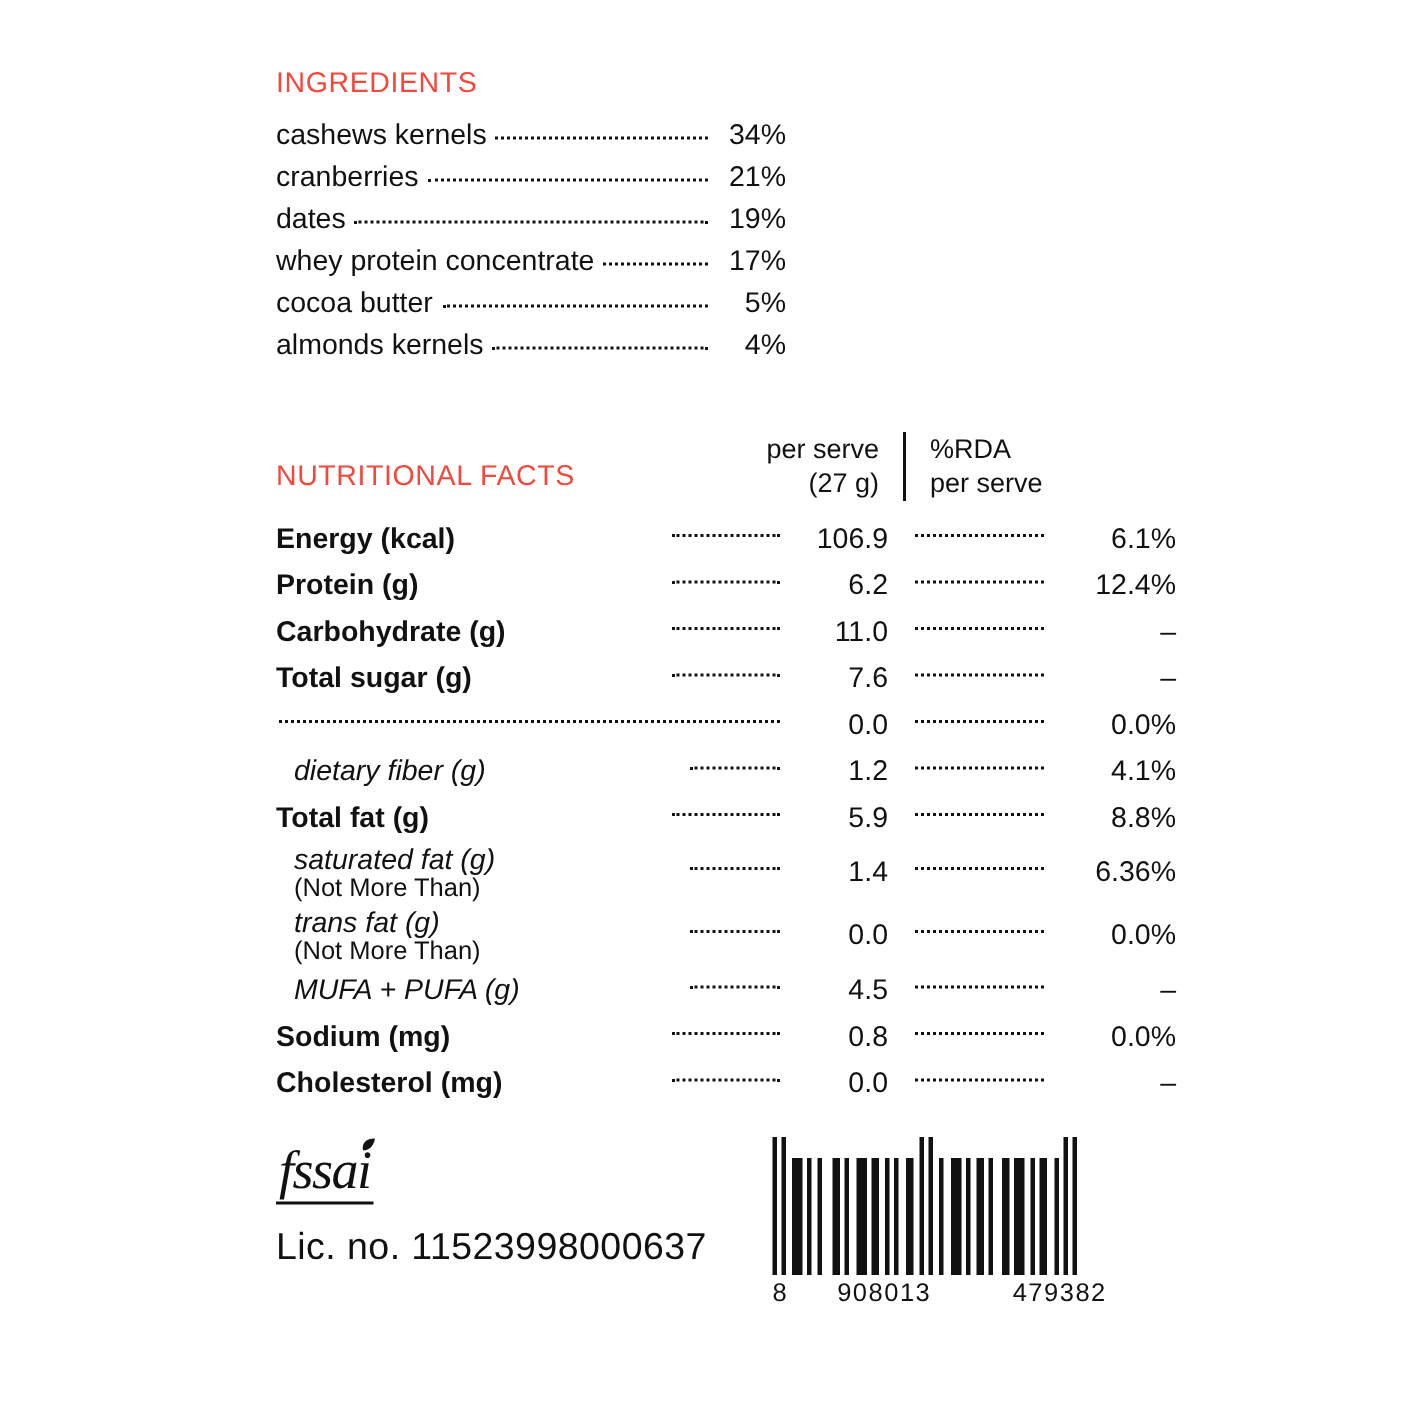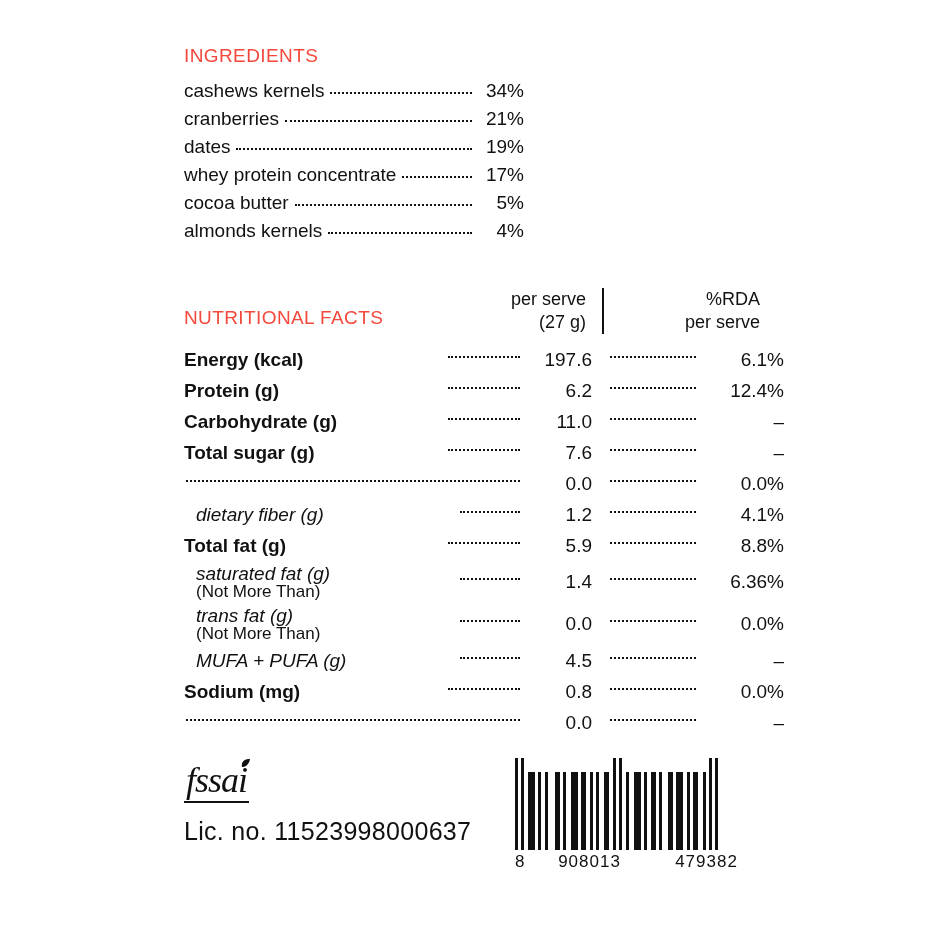--- a/index.html
+++ b/index.html
@@ -82,21 +82,21 @@
     padding-right: 4px;
   }
   .nf-divider {
     width: 2px;
     background: #111;
     height: 46px;
     margin: 0 16px 0 12px;
   }
   .nf-head-col2 {
     width: 140px;
-    text-align: right;
+    text-align: left;
     font-size: 18px;
     line-height: 1.3;
   }
 
   .nf-row {
     display: flex;
     align-items: center;
     min-height: 31px;
   }
   .nf-label {
@@ -246,21 +246,21 @@
     <div class="nf-divider"></div>
     <div class="nf-head-col2">
       <div>%RDA</div>
       <div>per serve</div>
     </div>
   </div>
 
   <div class="nf-row">
     <div class="nf-label bold">Energy (kcal)</div>
     <div class="dots-a"></div>
-    <div class="nf-v1">197.6</div>
+    <div class="nf-v1">106.9</div>
     <div class="dots-b"></div>
     <div class="nf-v2">6.1%</div>
   </div>
 
   <div class="nf-row">
     <div class="nf-label bold">Protein (g)</div>
     <div class="dots-a"></div>
     <div class="nf-v1">6.2</div>
     <div class="dots-b"></div>
     <div class="nf-v2">12.4%</div>
@@ -337,20 +337,21 @@
 
   <div class="nf-row">
     <div class="nf-label bold">Sodium (mg)</div>
     <div class="dots-a"></div>
     <div class="nf-v1">0.8</div>
     <div class="dots-b"></div>
     <div class="nf-v2">0.0%</div>
   </div>
 
   <div class="nf-row">
+    <div class="nf-label bold">Cholesterol (mg)</div>
     <div class="dots-a"></div>
     <div class="nf-v1">0.0</div>
     <div class="dots-b"></div>
     <div class="nf-v2">–</div>
   </div>
 </div>
 
 <div id="footer-block">
   <div class="fssai-logo">
     <span>fssai</span>

